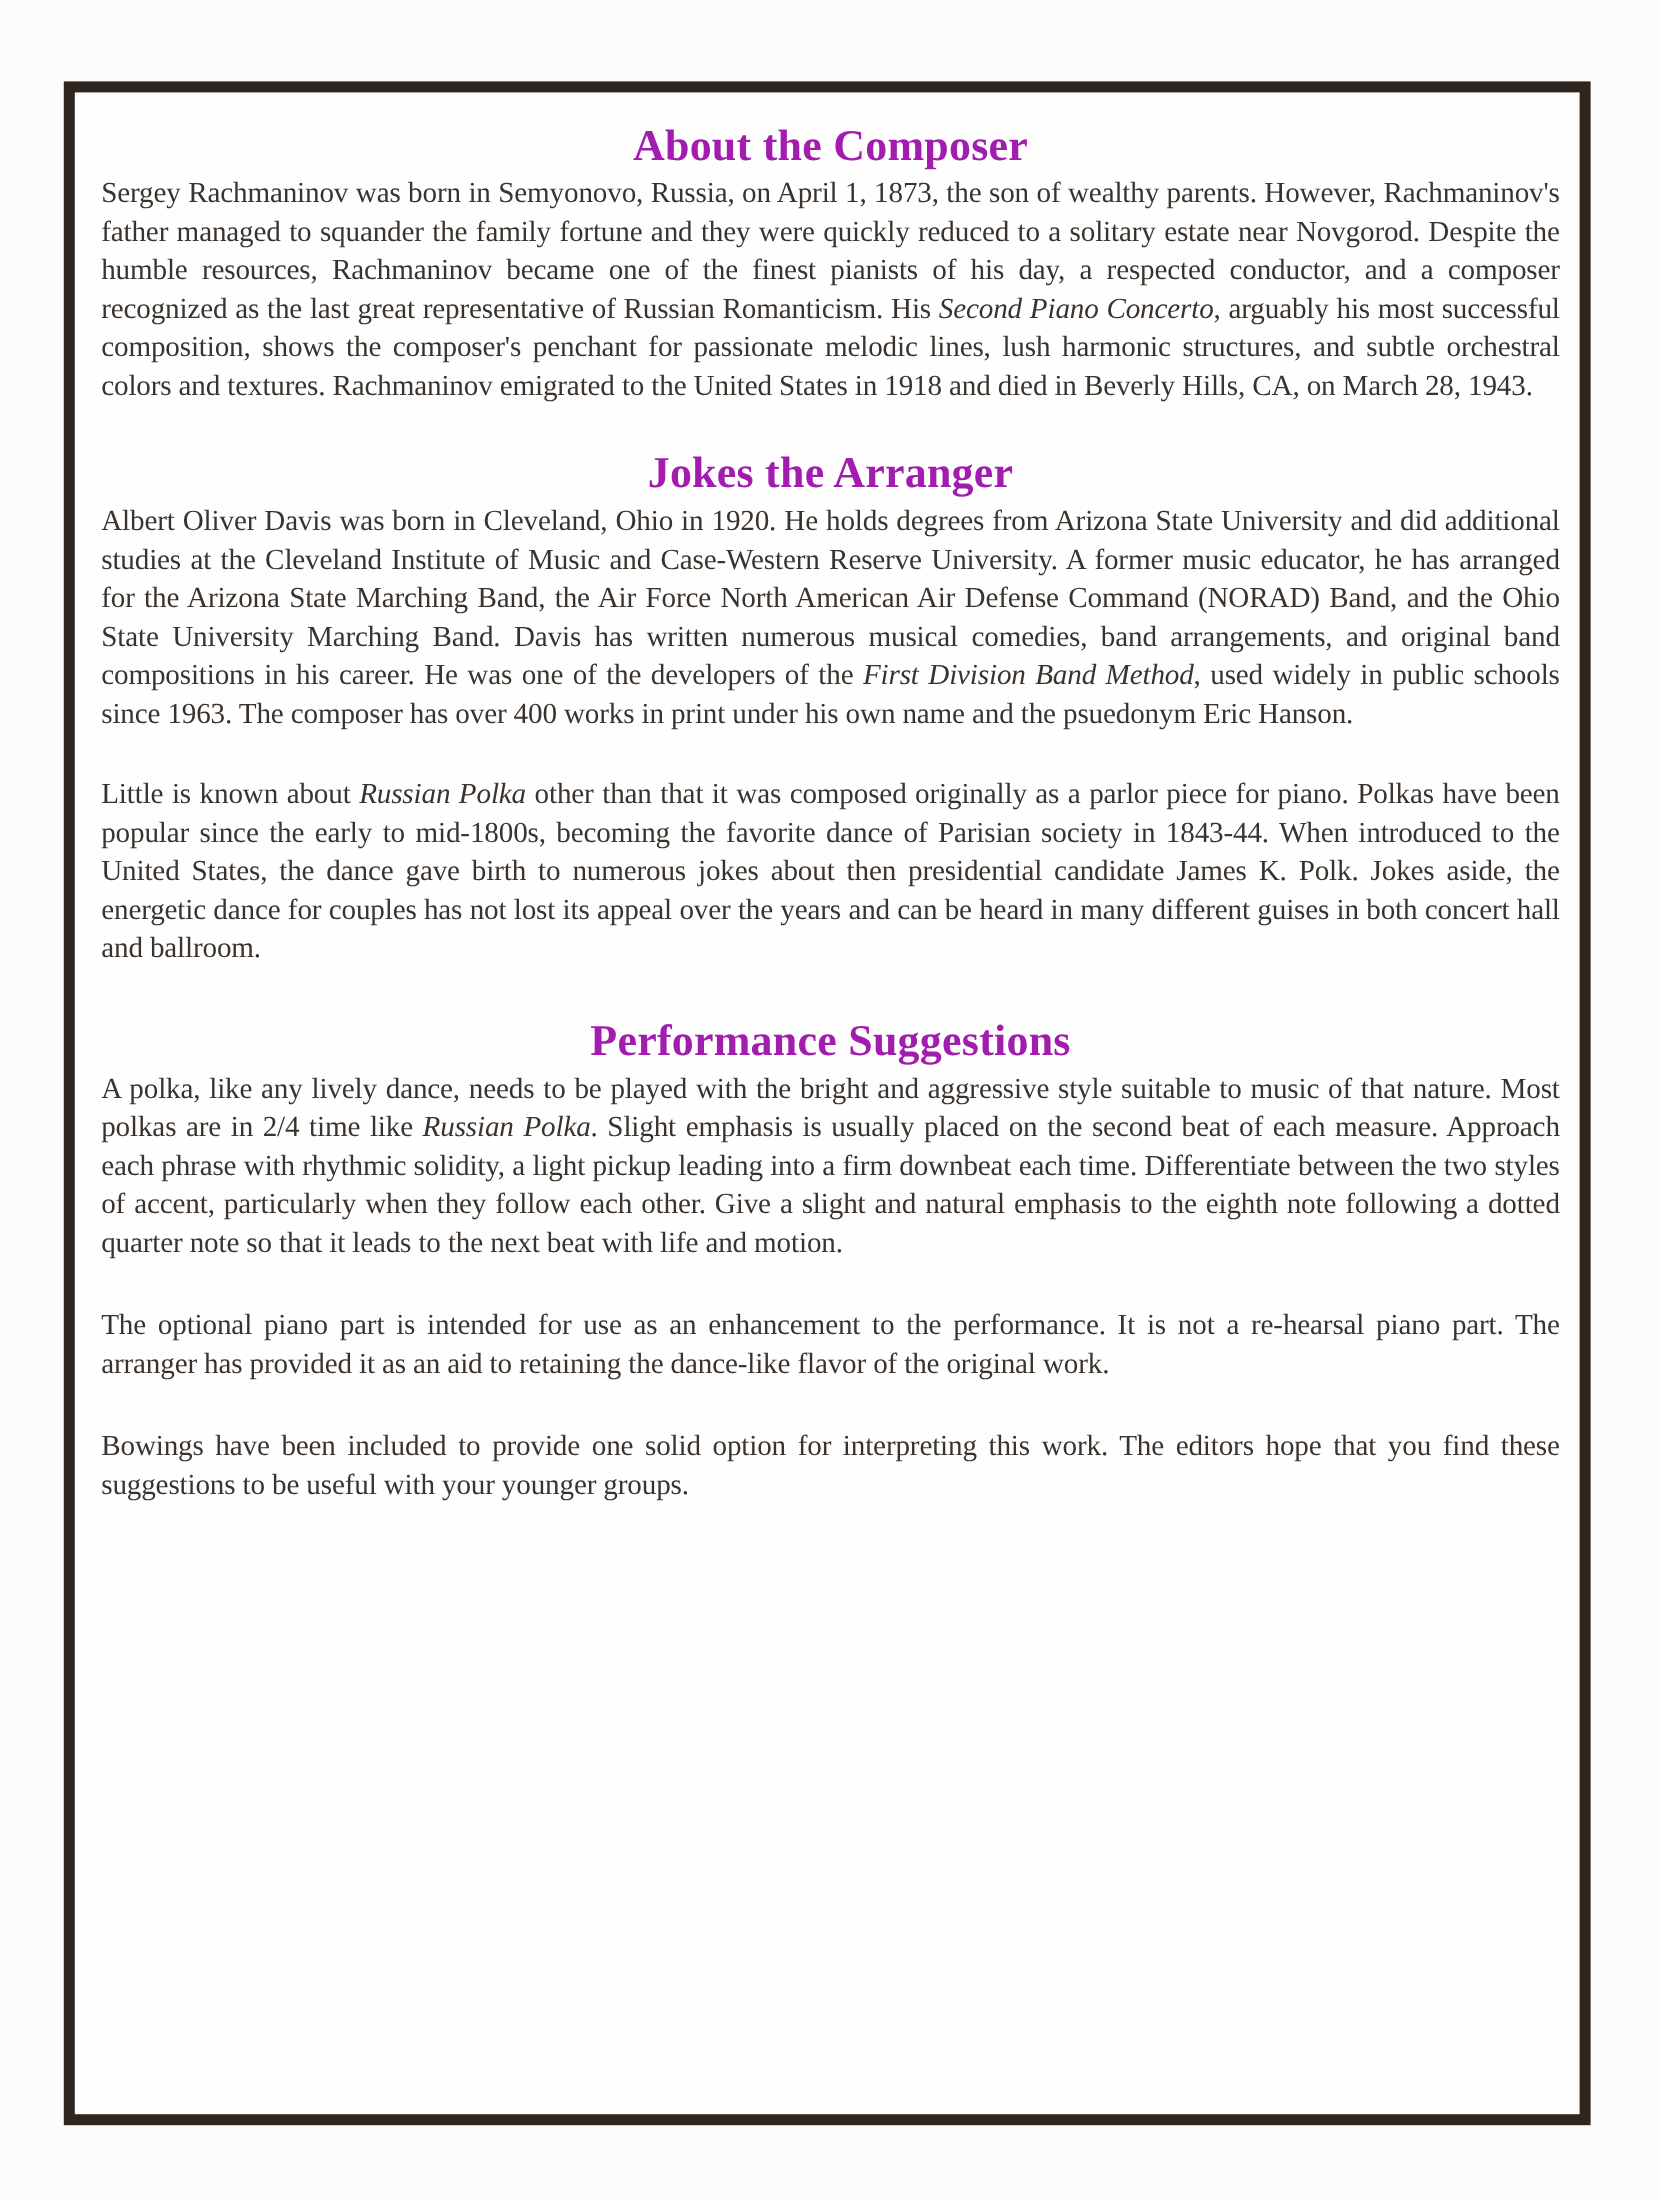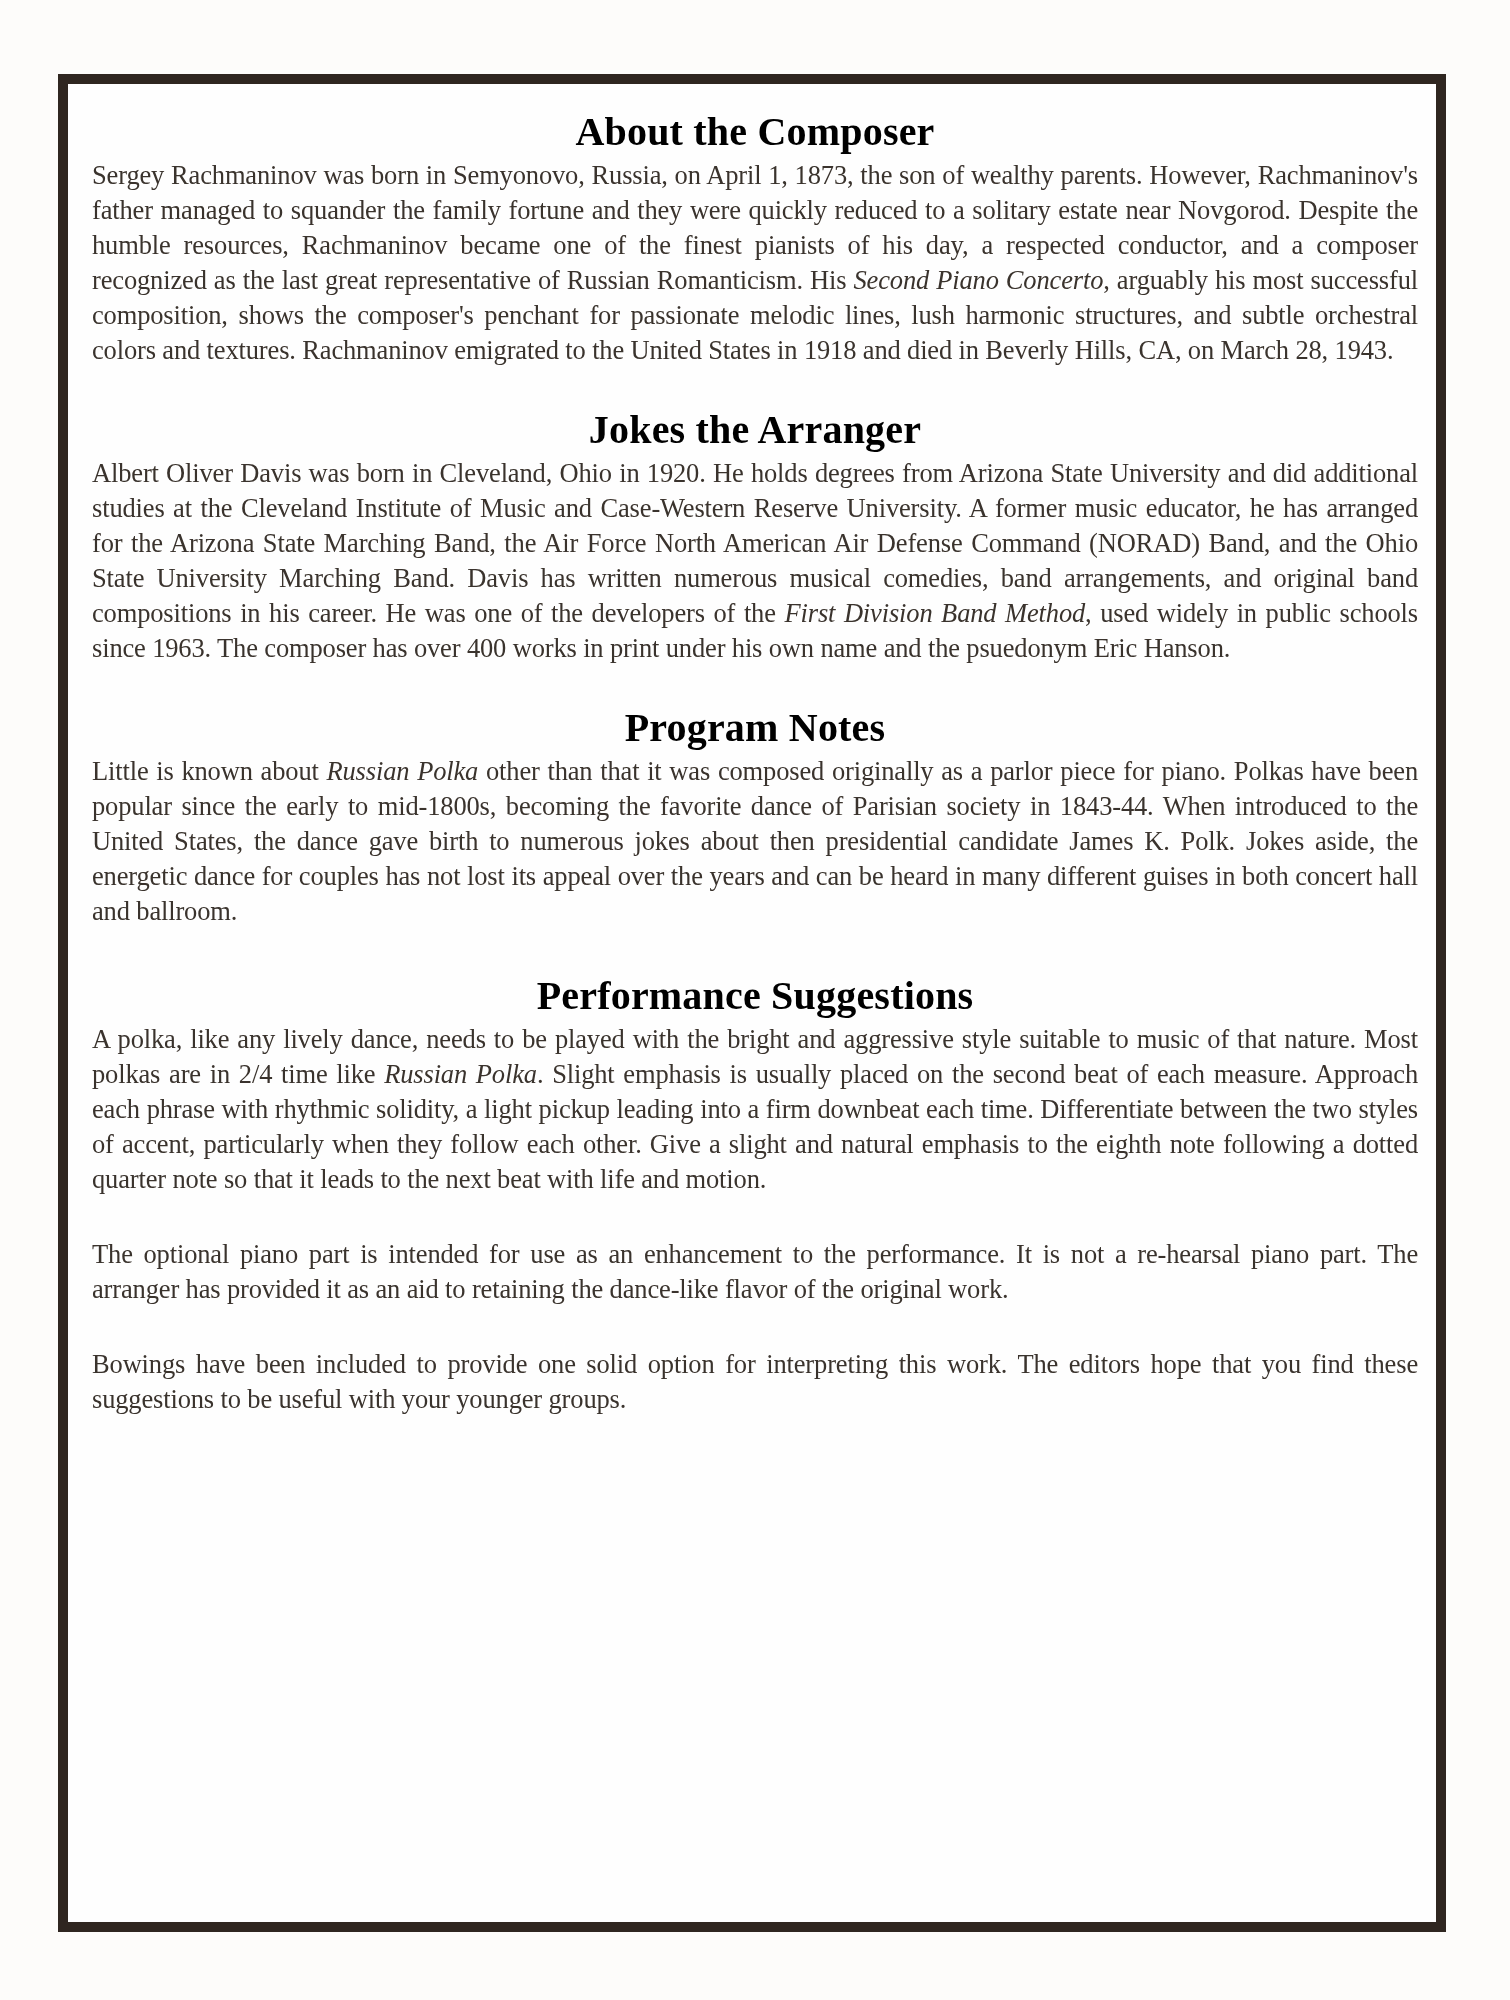--- a/index.html
+++ b/index.html
@@ -32,21 +32,21 @@
       color: #3a332d;
     }
     .section {
       margin: 0;
     }
     .section-title {
       font-family: "Liberation Serif", "DejaVu Serif", serif;
       font-weight: bold;
       font-size: 40px;
       line-height: 48px;
-      color: #000000;
+      color: #a21caf;
       text-align: center;
       margin: 0 0 2px 0;
       letter-spacing: 0.2px;
     }
     .para {
       font-size: 26.5px;
       line-height: 35px;
       text-align: justify;
       text-align-last: left;
       margin: 0;
@@ -81,21 +81,20 @@
   </section>
 
   <section class="section" id="sec-arranger">
     <h2 class="section-title">Jokes the Arranger</h2>
     <p class="para">
       <span>Albert Oliver Davis was born in Cleveland, Ohio in 1920. He holds degrees from Arizona State University and did additional studies at the Cleveland Institute of Music and Case-Western Reserve University. A former music educator, he has arranged for the Arizona State Marching Band, the Air Force North American Air Defense Command (NORAD) Band, and the Ohio State University Marching Band. Davis has written numerous musical comedies, band arrangements, and original band compositions in his career. He was one of the developers of the </span><em>First Division Band Method</em><span>, used widely in public schools since 1963. The composer has over 400 works in print under his own name and the psuedonym Eric Hanson.</span>
     </p>
   </section>
 
   <section class="section" id="sec-notes">
-    <h2 class="section-title">Program Notes</h2>
     <p class="para">
       <span>Little is known about </span><em>Russian Polka</em><span> other than that it was composed originally as a parlor piece for piano. Polkas have been popular since the early to mid-1800s, becoming the favorite dance of Parisian society in 1843-44. When introduced to the United States, the dance gave birth to numerous jokes about then presidential candidate James K. Polk. Jokes aside, the energetic dance for couples has not lost its appeal over the years and can be heard in many different guises in both concert hall and ballroom.</span>
     </p>
   </section>
 
   <section class="section" id="sec-perf">
     <h2 class="section-title">Performance Suggestions</h2>
     <p class="para">
       <span>A polka, like any lively dance, needs to be played with the bright and aggressive style suitable to music of that nature. Most polkas are in 2/4 time like </span><em>Russian Polka</em><span>. Slight emphasis is usually placed on the second beat of each measure. Approach each phrase with rhythmic solidity, a light pickup leading into a firm downbeat each time. Differentiate between the two styles of accent, particularly when they follow each other. Give a slight and natural emphasis to the eighth note following a dotted quarter note so that it leads to the next beat with life and motion.</span>
     </p>

